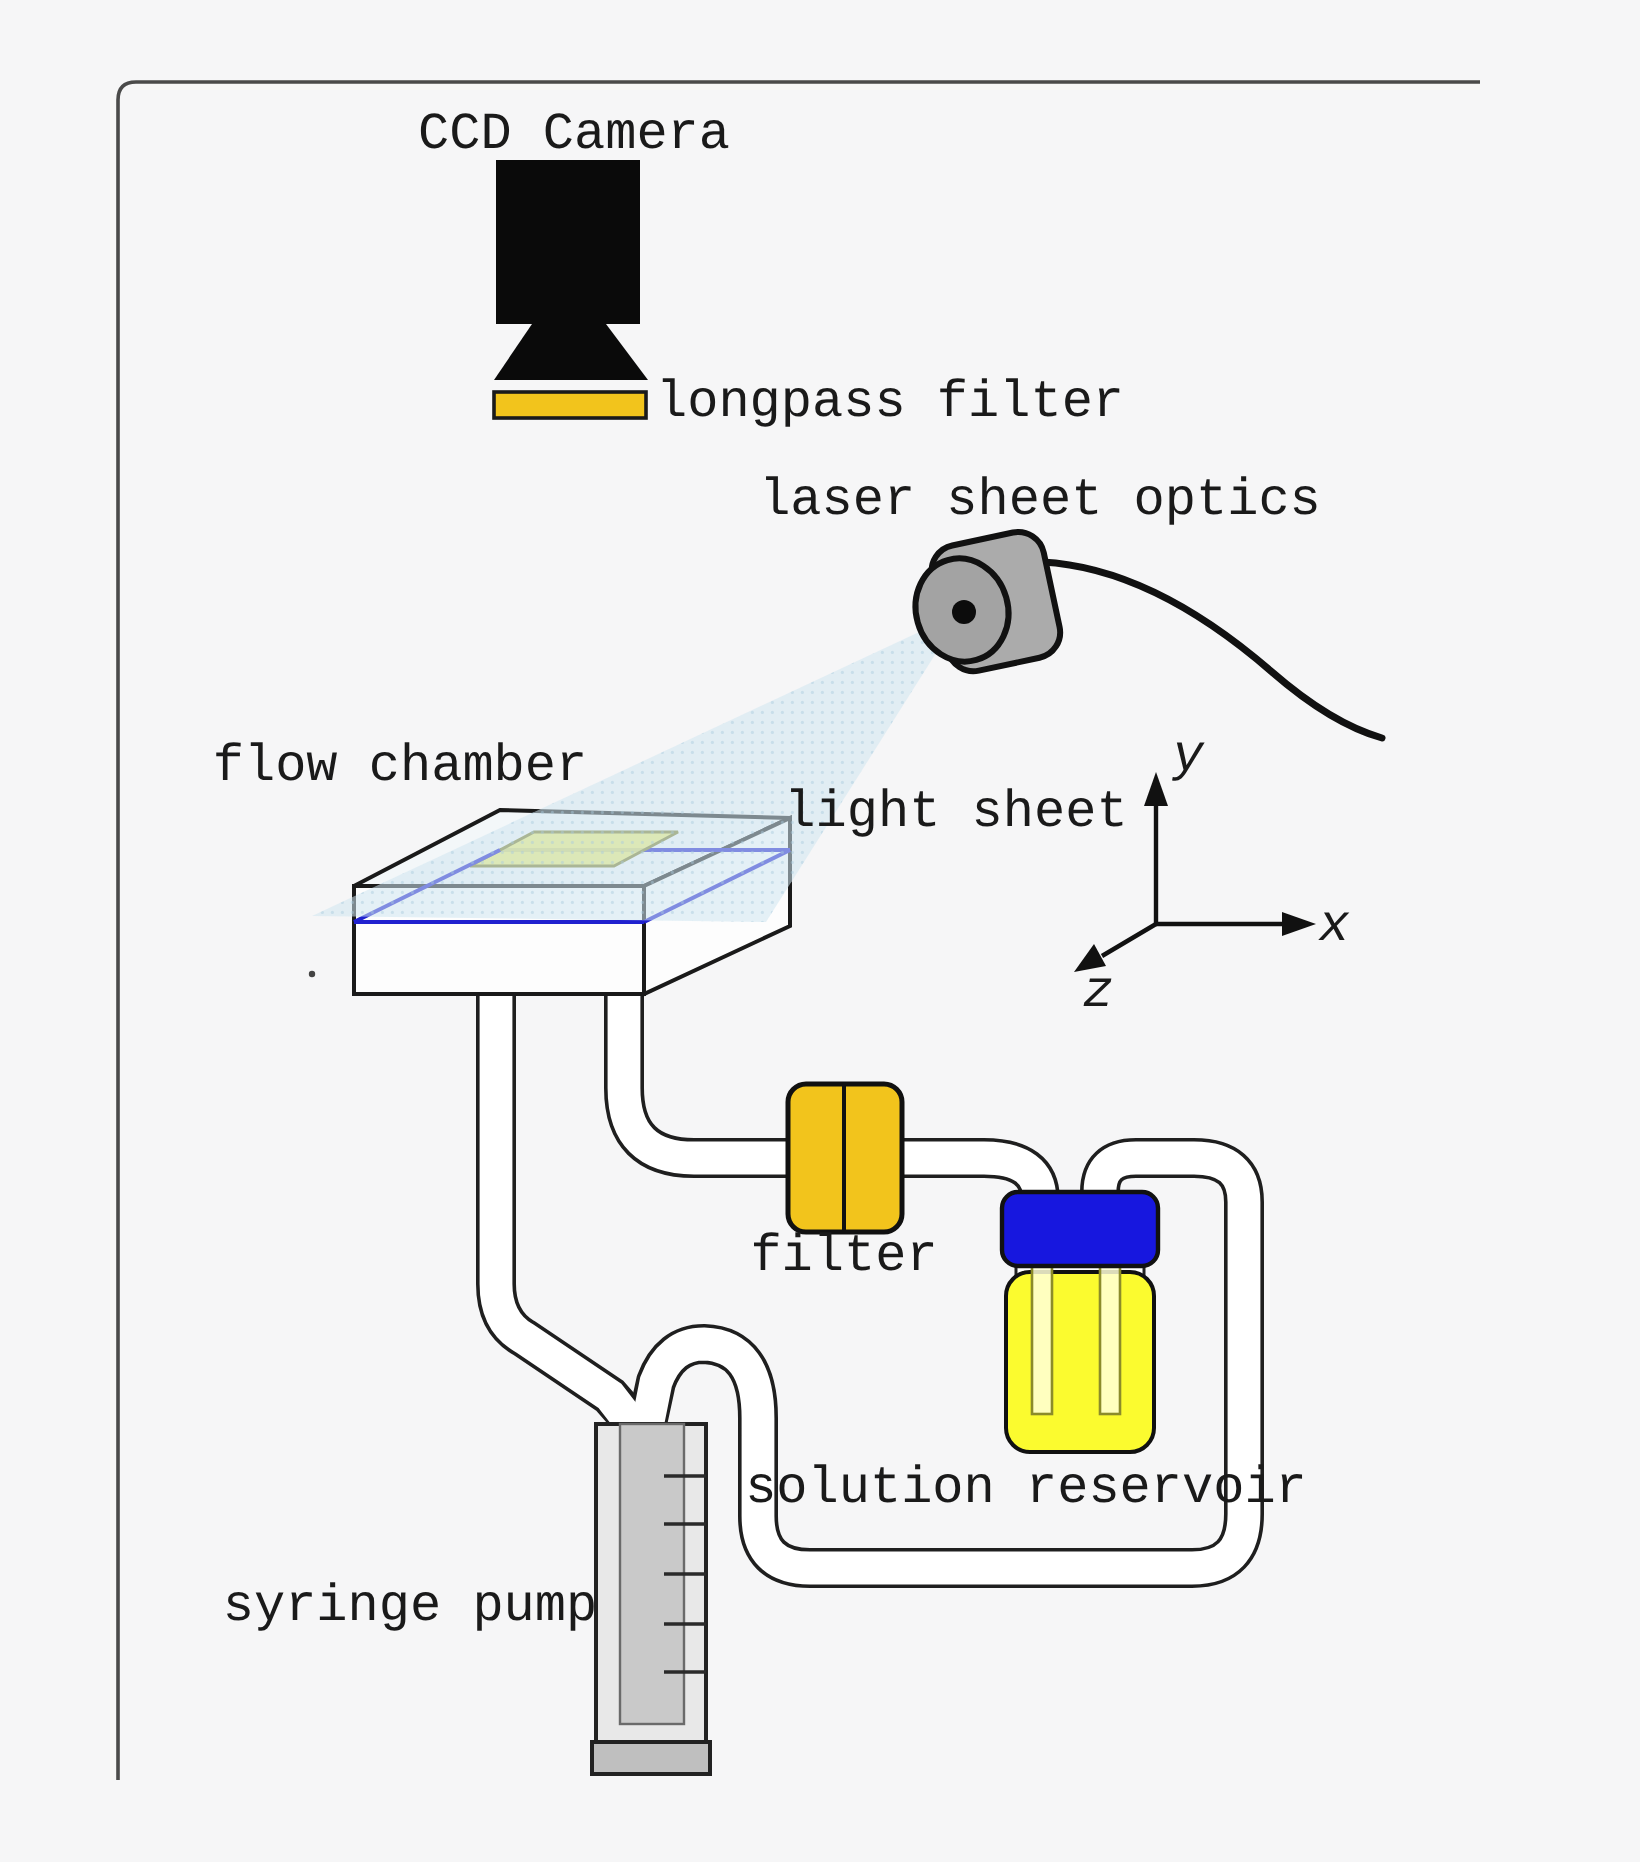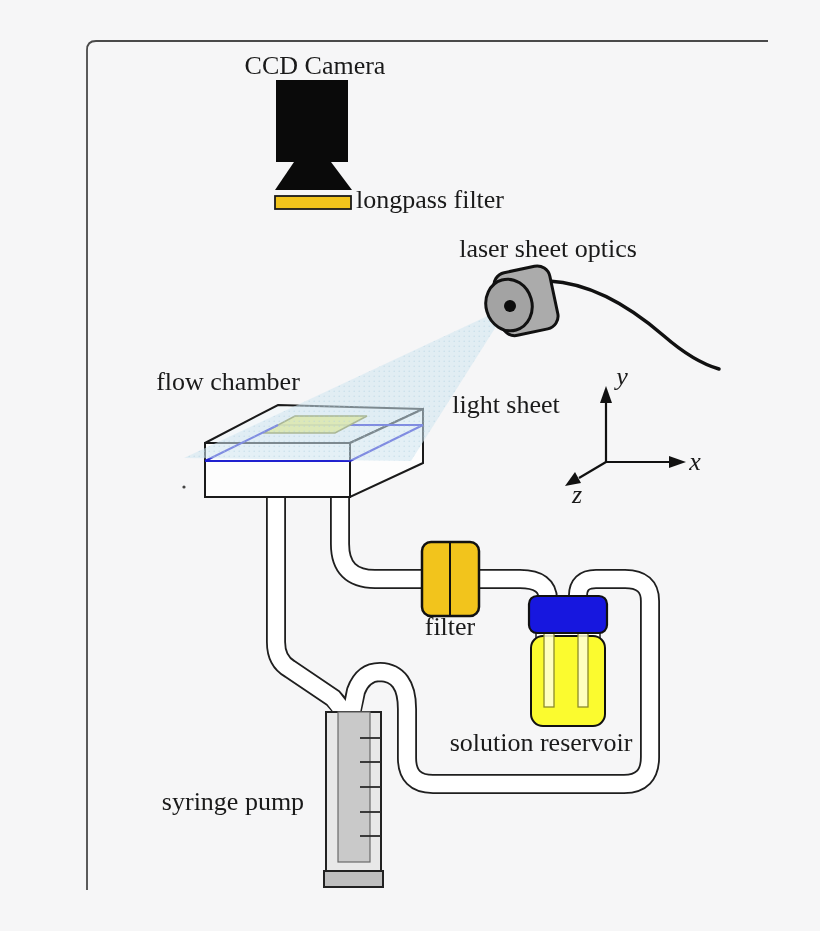--- a/index.html
+++ b/index.html
@@ -1,17 +1,17 @@
 <!DOCTYPE html>
 <html><head>
 <meta charset="utf-8">
 <style>
   html,body{margin:0;padding:0;background:#f6f6f7;}
   .stage{position:relative;width:740px;height:931px;background:#f6f6f7;overflow:hidden;
-         font-family:Liberation Serif, serif;margin-left:28px;}
+         font-family:Liberation Mono, monospace;}
   svg{display:block}
   text{fill:#1a1a1a}
   .lbl{font-size:26px;}
   .axis-lbl{font-size:26px;font-style:italic;}
 </style>
 </head>
 <body>
 
 <div class="stage">
 <svg width="820" height="931" viewBox="0 0 820 931">

